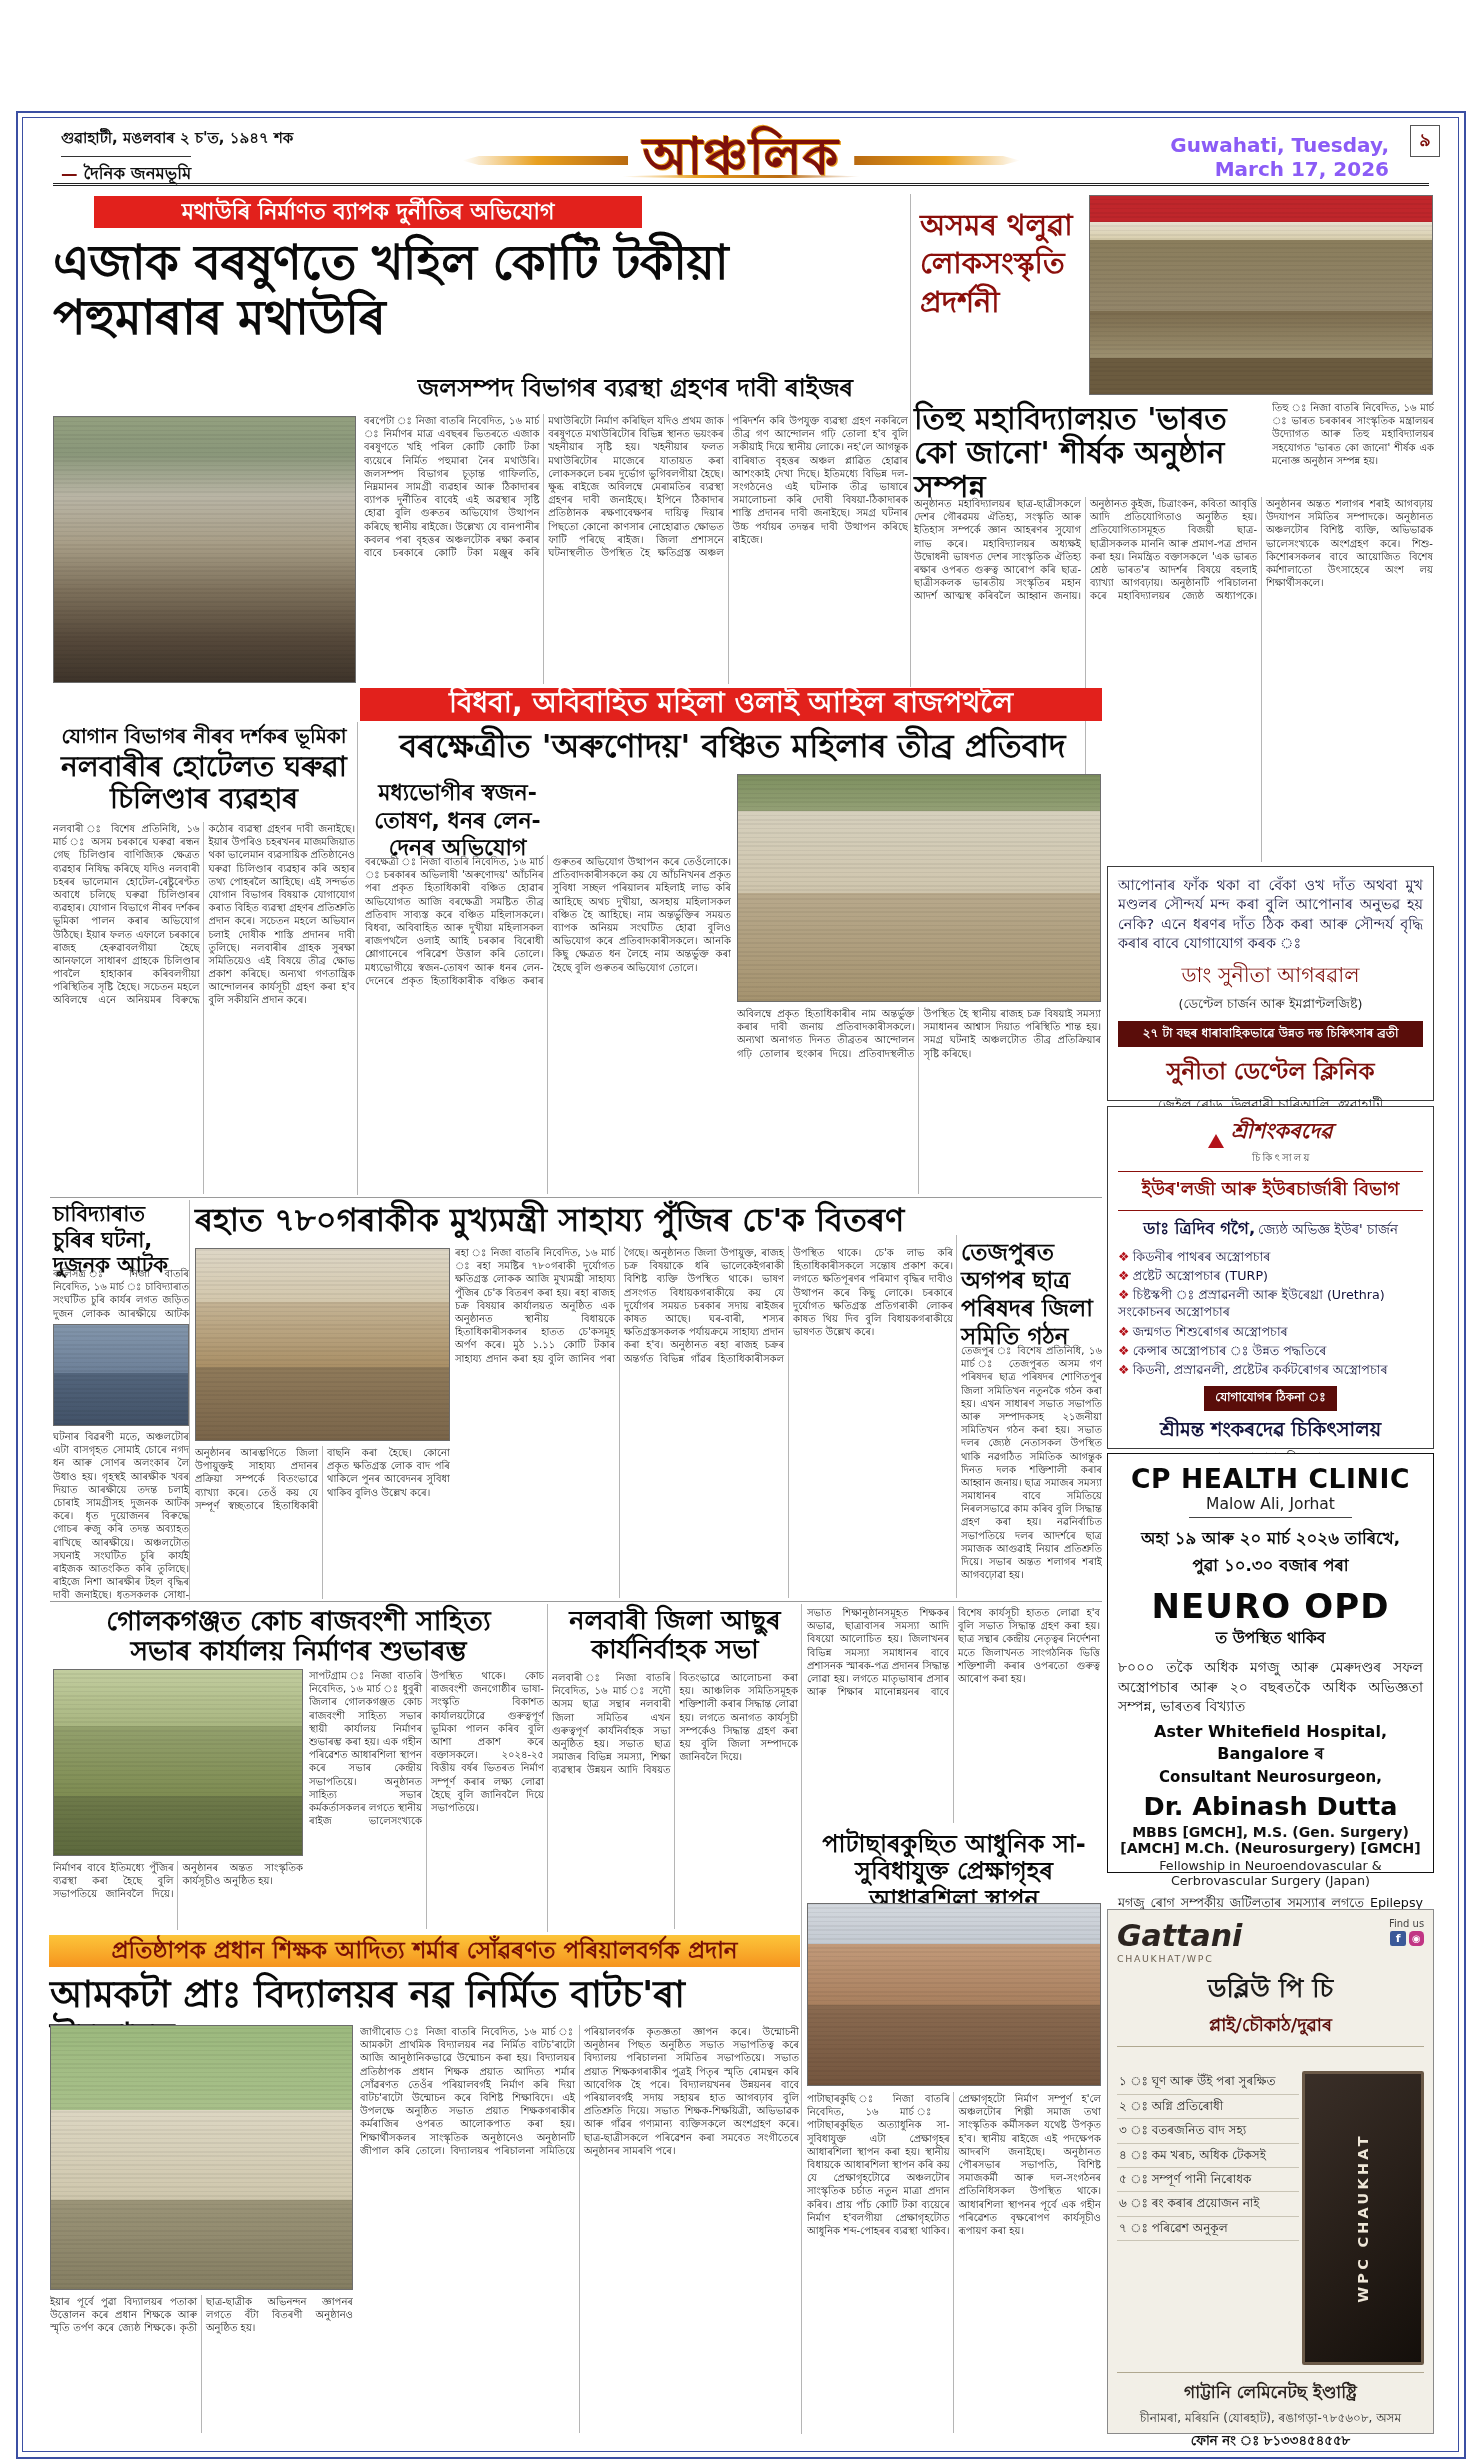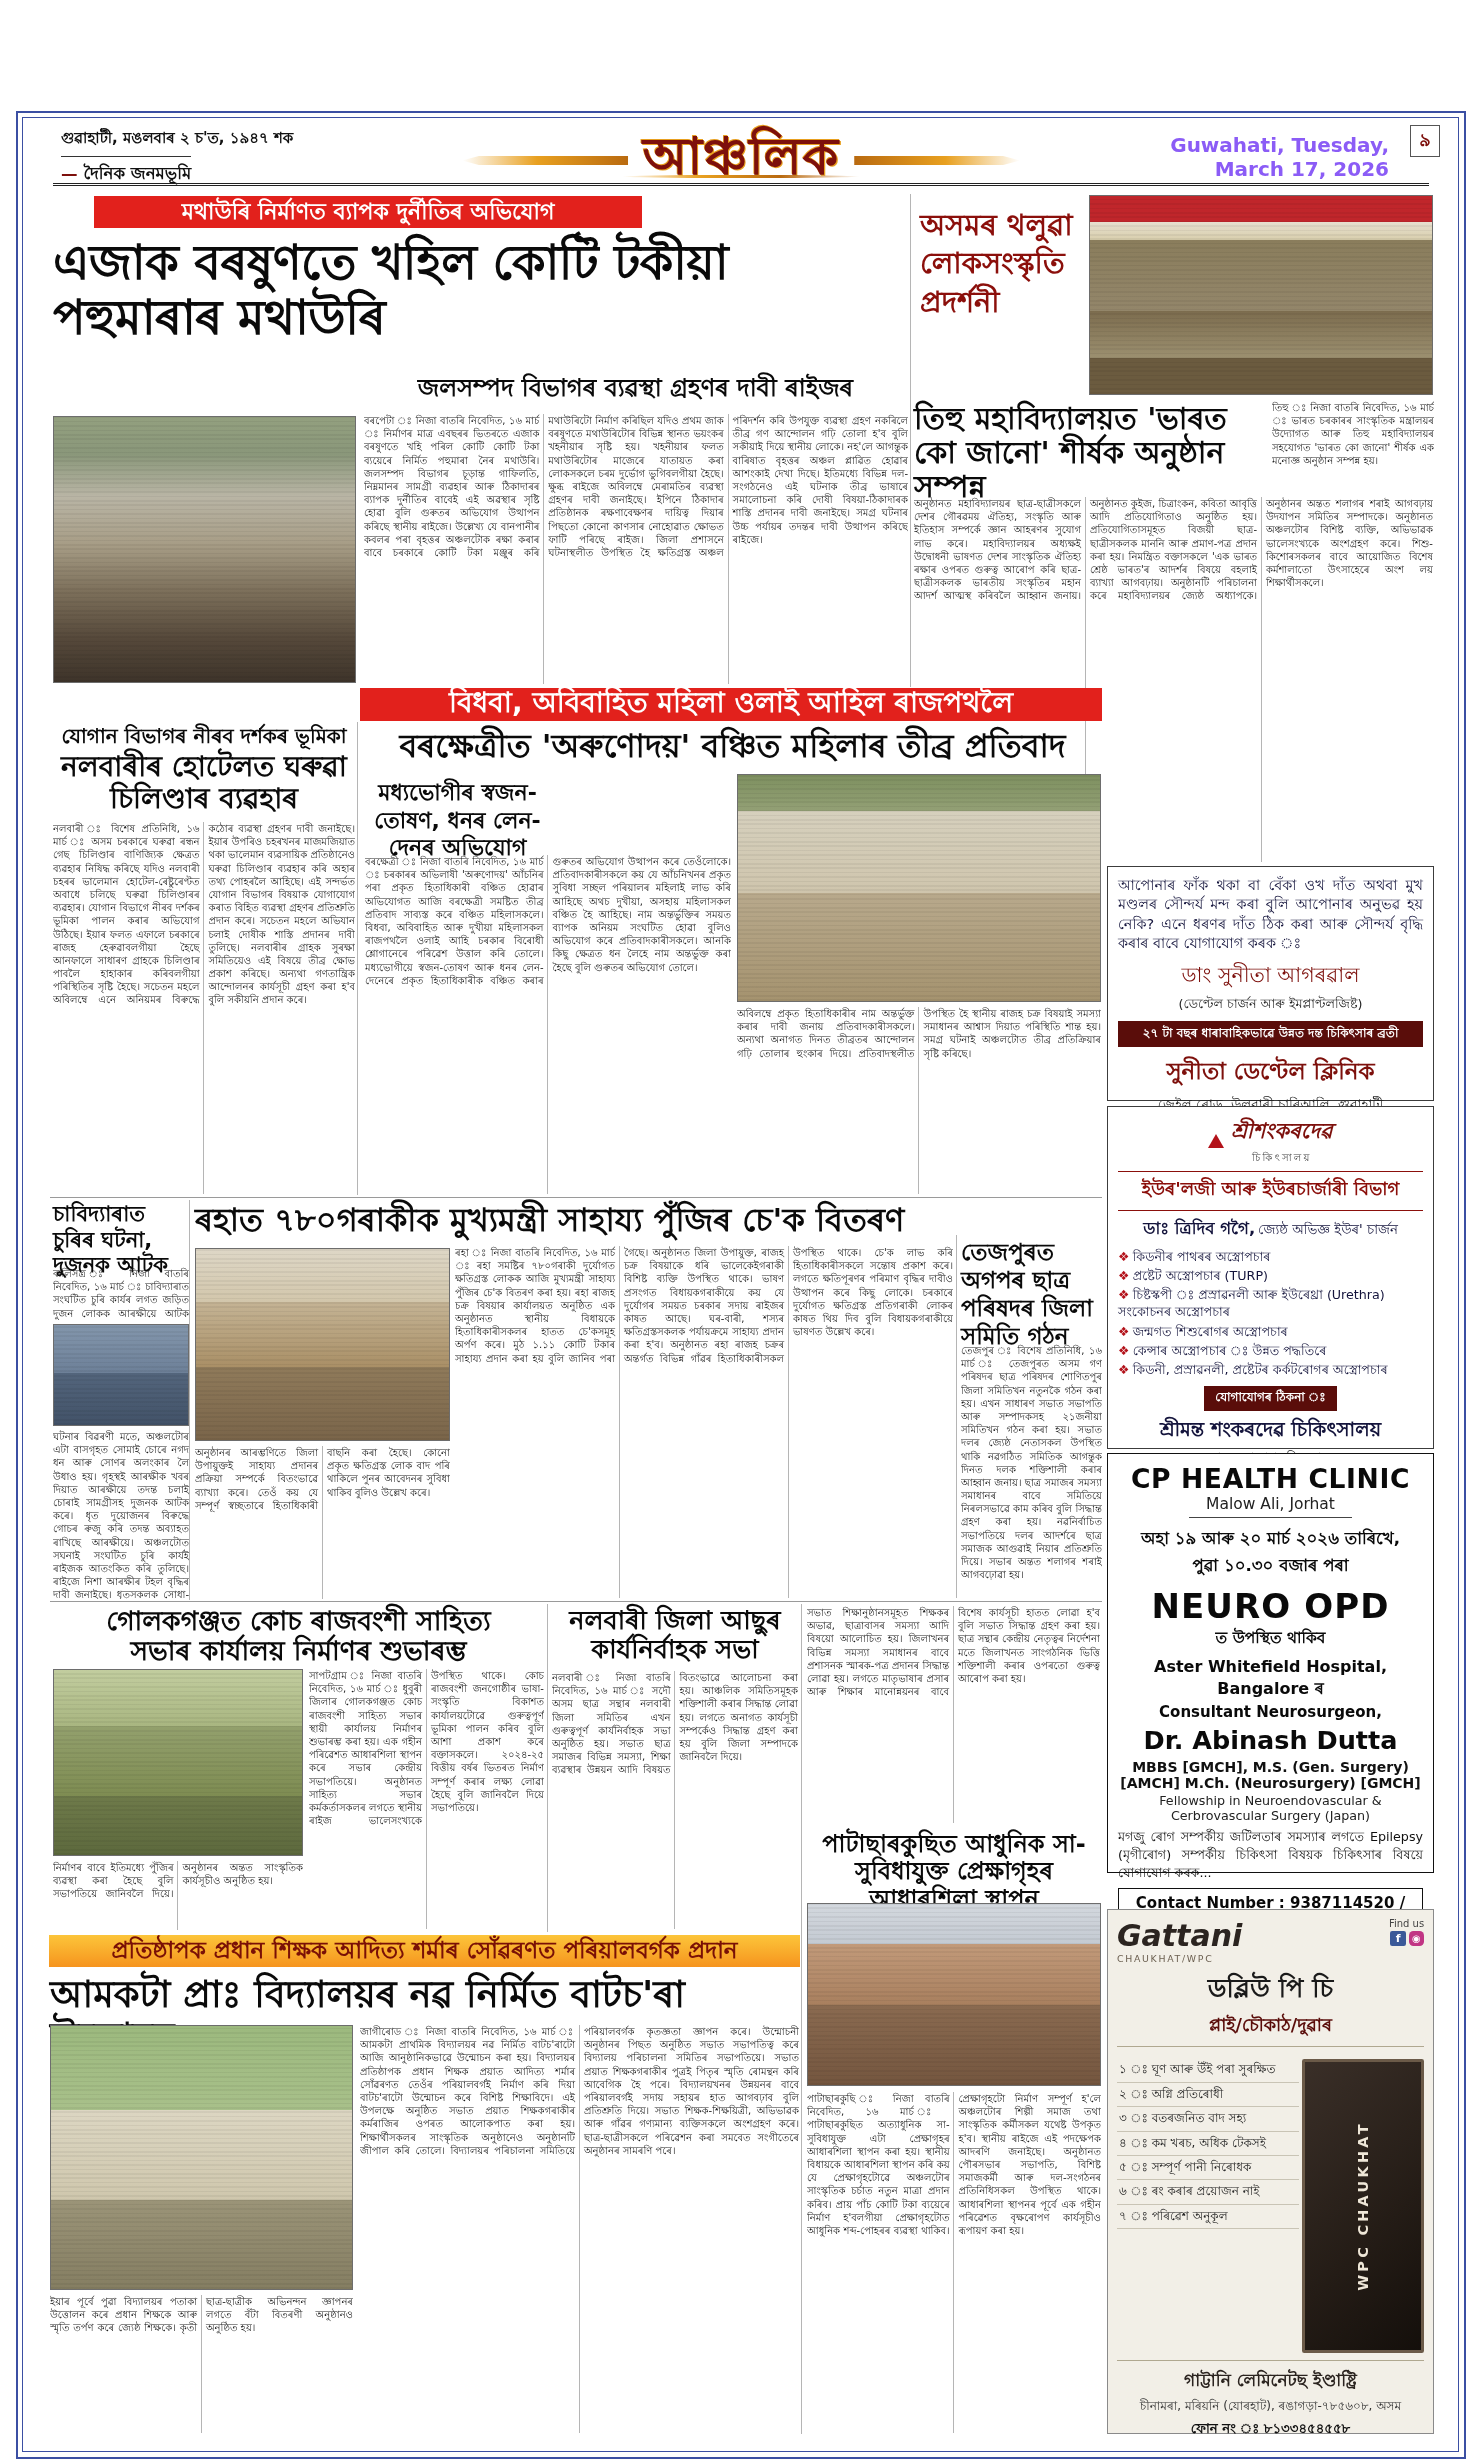--- a/index.html
+++ b/index.html
@@ -200,20 +200,21 @@
 
   <div class="abs" style="left:1107px;top:1453px;width:327px;height:420px;border:1.7px solid #111;background:#fff;padding:8.9px 10px;text-align:center;box-sizing:border-box;">
     <div style="font-size:26.6px;font-weight:800;color:#0a0a0a;letter-spacing:0.6px;">CP HEALTH CLINIC</div>
     <div style="font-size:15.5px;color:#222;border-bottom:1.1px solid #444;display:inline-block;padding:1.1px 16.6px 4.4px;">Malow Ali, Jorhat</div>
     <div style="margin-top:7.7px;font-size:16.6px;font-weight:800;color:#0a0a0a;">অহা ১৯ আৰু ২০ মাৰ্চ ২০২৬ তাৰিখে,</div>
     <div style="font-size:16.6px;font-weight:800;color:#0a0a0a;">পুৱা ১০.৩০ বজাৰ পৰা</div>
     <div style="margin-top:5.5px;">
       <span style="font-size:34px;font-weight:800;color:#0a0a0a;letter-spacing:1.1px;">NEURO OPD</span>
     </div>
     <div style="font-size:15.5px;font-weight:700;color:#0a0a0a;">ত উপস্থিত থাকিব</div>
+    <div style="margin-top:6.6px;font-size:14px;line-height:1.4;text-align:justify;color:#111;">৮০০০ তকৈ অধিক মগজু আৰু মেৰুদণ্ডৰ সফল অস্ত্ৰোপচাৰ আৰু ২০ বছৰতকৈ অধিক অভিজ্ঞতা সম্পন্ন, ভাৰতৰ বিখ্যাত</div>
     <div style="margin-top:5.5px;font-size:16px;font-weight:800;color:#0a0a0a;">Aster Whitefield Hospital, Bangalore ৰ</div>
     <div style="font-size:15px;font-weight:700;color:#0a0a0a;">Consultant Neurosurgeon,</div>
     <div style="margin-top:4.4px;font-size:25.5px;font-weight:800;color:#0a0a0a;">Dr. Abinash Dutta</div>
     <div style="margin-top:3.3px;font-size:14px;font-weight:700;color:#111;">MBBS [GMCH], M.S. (Gen. Surgery) [AMCH] M.Ch. (Neurosurgery) [GMCH]</div>
     <div style="margin-top:2.2px;font-size:12.7px;color:#222;">Fellowship in Neuroendovascular &amp; Cerbrovascular Surgery (Japan)</div>
     <div style="margin-top:5.5px;font-size:12.7px;line-height:1.4;text-align:justify;color:#111;">মগজু ৰোগ সম্পৰ্কীয় জটিলতাৰ সমস্যাৰ লগতে Epilepsy (মৃগীৰোগ) সম্পৰ্কীয় চিকিৎসা বিষয়ক চিকিৎসাৰ বিষয়ে যোগাযোগ কৰক...</div>
     <div style="margin-top:6.6px;border:1.1px solid #111;font-size:15px;font-weight:800;padding:4.4px 2.2px;color:#0a0a0a;">Contact Number : 9387114520 / 9365582339</div>
   </div>
 
   <div class="abs" style="left:1107px;top:1909px;width:327px;height:525px;border:0.6px solid #8a8a8a;background:#f2efe7;padding:7.7px 8.9px;box-sizing:border-box;">
@@ -225,21 +226,21 @@
       <div style="text-align:right;">
         <div style="font-size:10px;color:#444;">Find us</div>
         <div style="margin-top:2.2px;">
           <span style="display:inline-block;width:15.5px;height:15.5px;background:#3b5998;color:#fff;font-weight:800;font-size:11px;text-align:center;line-height:15.5px;border-radius:2.2px;">f</span>
           <span style="display:inline-block;width:15.5px;height:15.5px;background:#c13584;color:#fff;font-weight:800;font-size:10px;text-align:center;line-height:15.5px;border-radius:4.4px;">◉</span>
         </div>
       </div>
     </div>
     <div style="margin-top:5.5px;font-size:25.5px;font-weight:800;color:#1a1a1a;text-align:center;">ডব্লিউ পি চি</div>
     <div style="font-size:17.7px;font-weight:700;color:#5a0d0a;text-align:center;border-bottom:1.1px solid #b0a890;padding-bottom:4.4px;">প্লাই/চৌকাঠ/দুৱাৰ</div>
-    <div style="display:flex;margin-top:12px;gap:3px;">
+    <div style="display:flex;margin-top:24px;gap:3px;">
       <div style="flex:1;">
         <div class="feat-item">১ ঃ ঘূণ আৰু উঁই পৰা সুৰক্ষিত</div>
         <div class="feat-item">২ ঃ অগ্নি প্ৰতিৰোধী</div>
         <div class="feat-item">৩ ঃ বতৰজনিত বাদ সহ্য</div>
         <div class="feat-item">৪ ঃ কম খৰচ, অধিক টেকসই</div>
         <div class="feat-item">৫ ঃ সম্পূৰ্ণ পানী নিৰোধক</div>
         <div class="feat-item">৬ ঃ ৰং কৰাৰ প্ৰয়োজন নাই</div>
         <div class="feat-item">৭ ঃ পৰিৱেশ অনুকূল</div>
       </div>
       <div style="width:116px;height:288px;background:linear-gradient(135deg,#3a2f28,#241c16 60%,#140f0b);border:3.3px solid #6b5a48;border-radius:2.2px;position:relative;">

